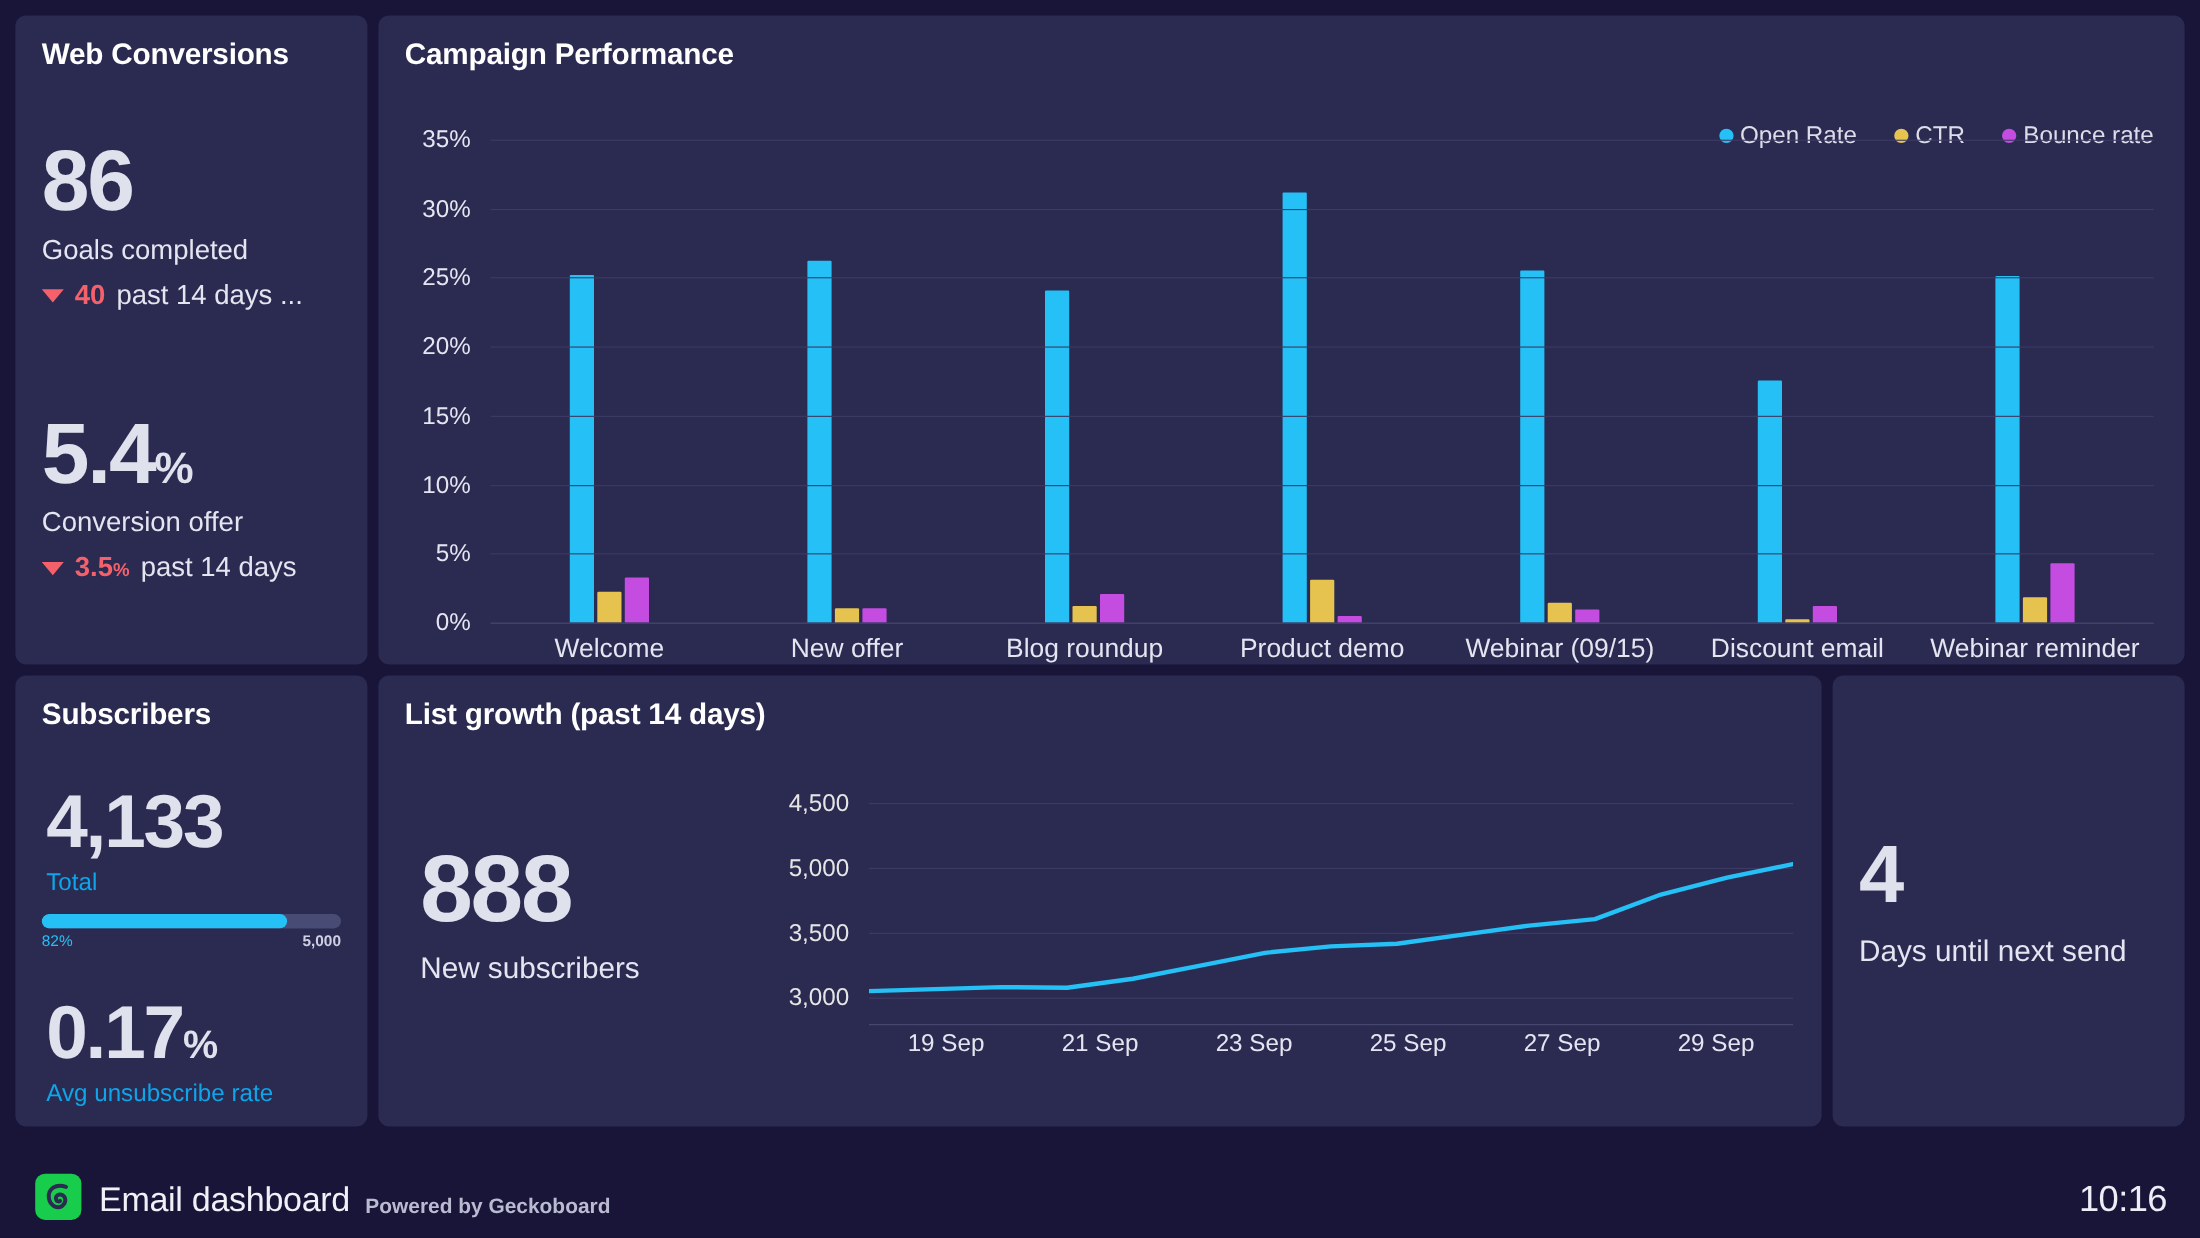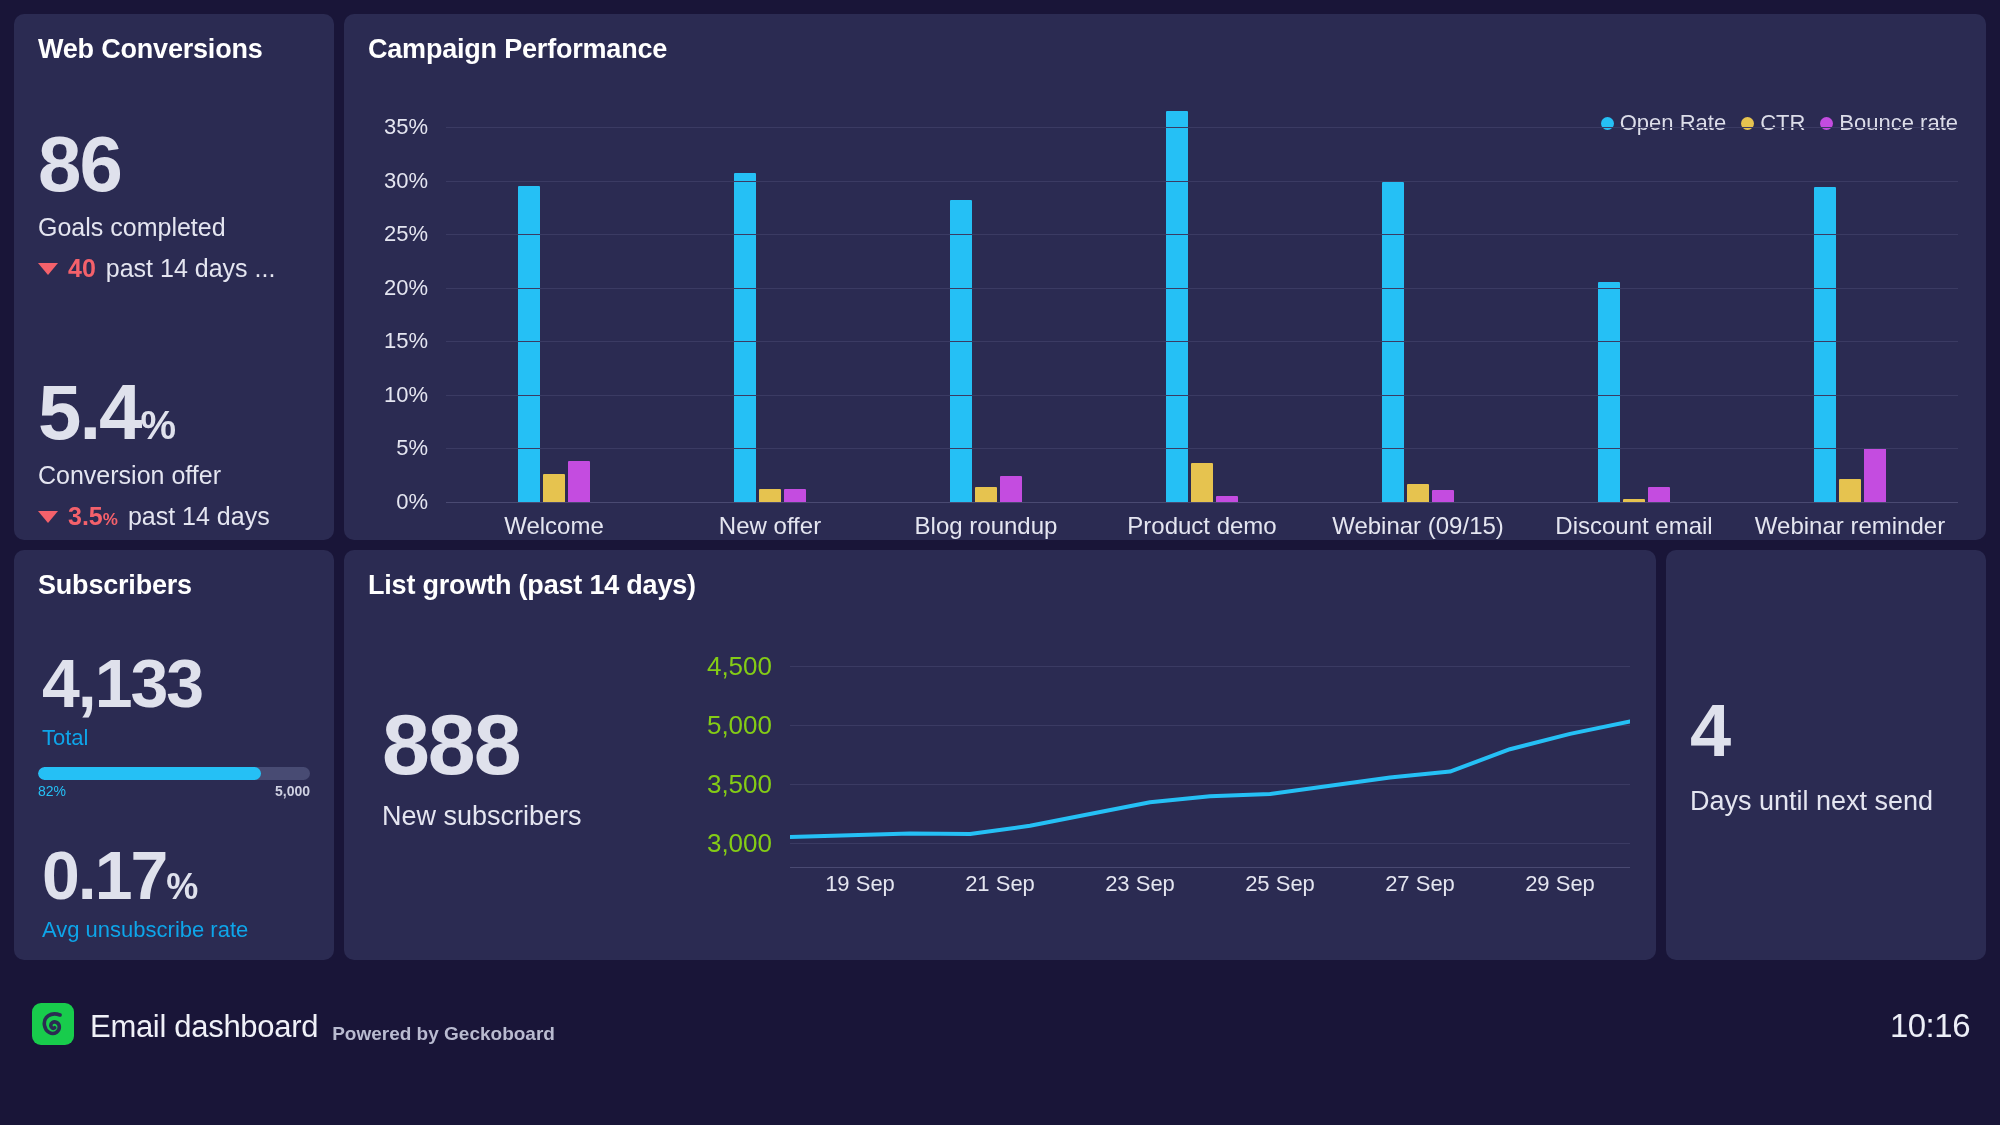--- a/index.html
+++ b/index.html
@@ -11,21 +11,21 @@
     overflow:hidden;
   }
   .board{
     position:relative;
     width:2000px;height:1125px;
     box-sizing:border-box;
     padding:14px 14px 0 14px;
     display:flex;flex-direction:column;
   }
   .row{display:flex;gap:10px;}
-  .row1{height:526px;border-radius:17px;}
+  .row1{height:590px;border-radius:17px;}
   .row2{height:410px;margin-top:10px;}
   .card{
     background:#2b2b52;
     border-radius:10px;
     box-sizing:border-box;
     position:relative;
   }
   .card-title{
     font-size:27px;font-weight:bold;color:#ffffff;
     letter-spacing:-0.2px;
@@ -52,21 +52,21 @@
     display:inline-block;
   }
   .delta-val{color:#f4616b;font-weight:bold;}
   .delta-val .sm{font-size:17px;}
   .delta-text{color:#e4e5f0;}
 
   
   .chart-card{flex:1;display:flex;flex-direction:column;}
   .legend{
     position:absolute;right:28px;top:96px;
-    display:flex;gap:15px;align-items:center;
+    display:flex;gap:34px;align-items:center;
     font-size:22px;color:#dcdde9;
   }
   .legend-item{display:flex;align-items:center;gap:6px;}
   .dot{width:13px;height:13px;border-radius:50%;display:inline-block;}
   .bar-plot{
     position:relative;
     margin:62px 28px 0 32px;
     height:452px;
   }
   .ylabels{position:absolute;left:0;top:0;width:62px;height:100%;}
@@ -100,21 +100,21 @@
   .subs-2{margin-top:42px;}
 
   
   .growth-card{flex:1;display:flex;flex-direction:column;position:relative;}
   .growth-body{display:flex;flex:1;align-items:center;padding:0 26px 18px 24px;}
   .growth-kpi{width:300px;padding-left:14px;margin-top:-10px;}
   .growth-num{font-size:86px;font-weight:bold;color:#dfe1ec;line-height:1;letter-spacing:-2px;}
   .growth-label{font-size:27px;color:#e4e5f0;margin-top:14px;}
   .line-plot{position:relative;flex:1;height:240px;margin-top:6px;}
   .line-ylabels{position:absolute;left:0;top:0;width:100px;height:212px;}
-  .line-ylab{position:absolute;right:10px;font-size:26px;color:#84cc16;transform:translateY(-50%);}
+  .line-ylab{position:absolute;right:10px;font-size:22px;color:#e5e5e5;transform:translateY(-50%);}
   .line-area{position:absolute;left:108px;right:0;top:0;height:212px;}
   .line-xlabels{position:absolute;left:108px;right:0;top:216px;display:flex;}
   .line-xlab{flex:1;text-align:center;font-size:22px;color:#e4e5f0;}
 
   
   .days-card{width:320px;display:flex;flex-direction:column;justify-content:center;padding-left:24px;}
   .days-num{font-size:74px;font-weight:bold;color:#dfe1ec;line-height:1;letter-spacing:-2px;}
   .days-label{font-size:27px;color:#e4e5f0;margin-top:18px;}
 
   

